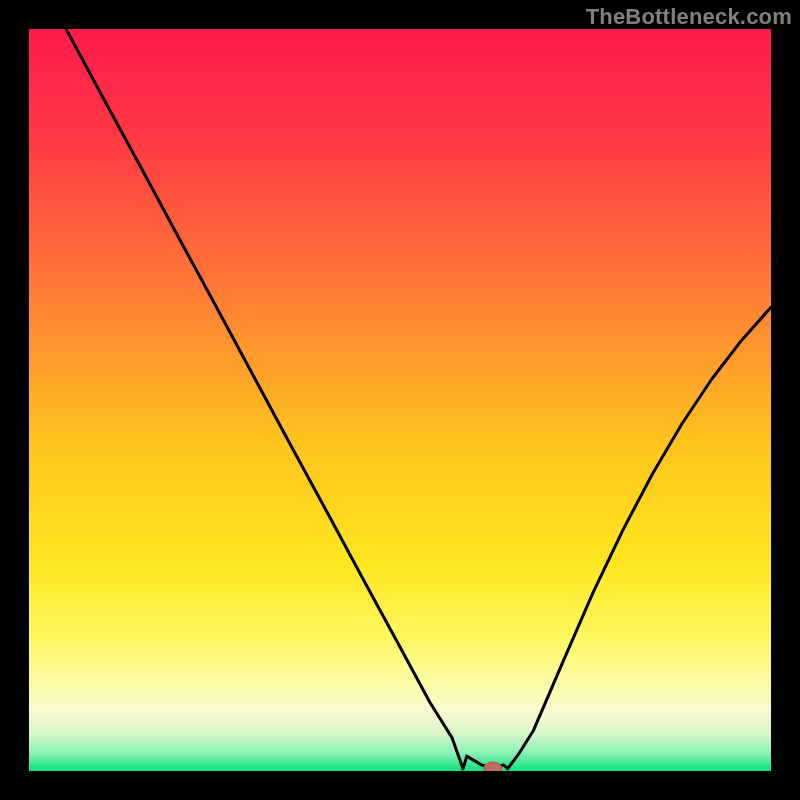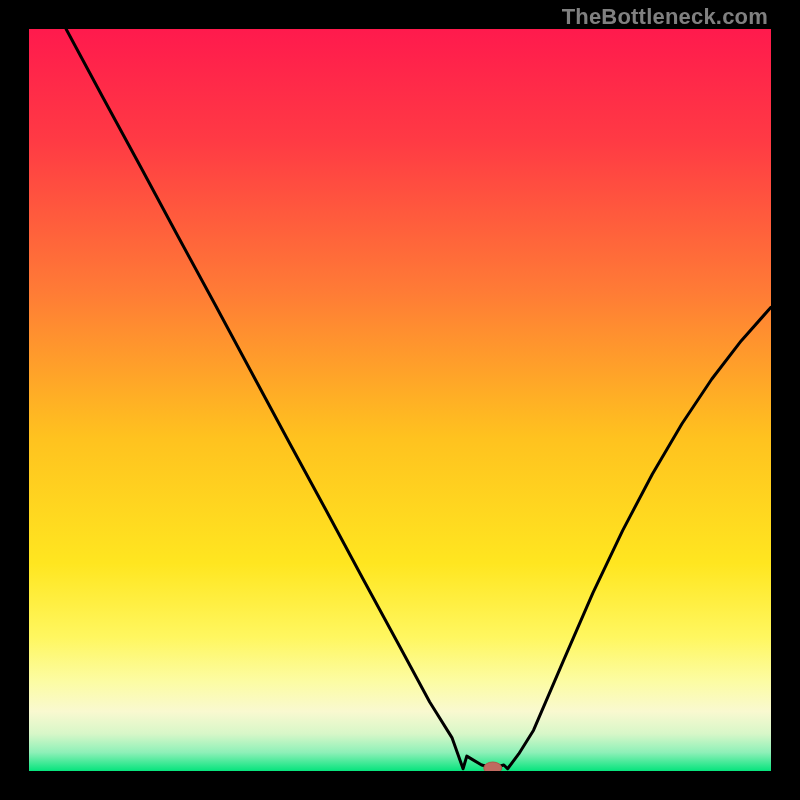--- a/index.html
+++ b/index.html
@@ -13,21 +13,21 @@
   }
   .frame {
     position: relative;
     width: 800px;
     height: 800px;
     background: #000000;
   }
   .watermark {
     position: absolute;
     top: 4px;
-    right: 32px;
+    right: 8px;
     color: #808080;
     font-size: 22px;
     font-weight: 600;
     letter-spacing: 0.2px;
     z-index: 10;
     pointer-events: none;
     margin-left: 20px;
   }
   .chart {
     position: absolute;

